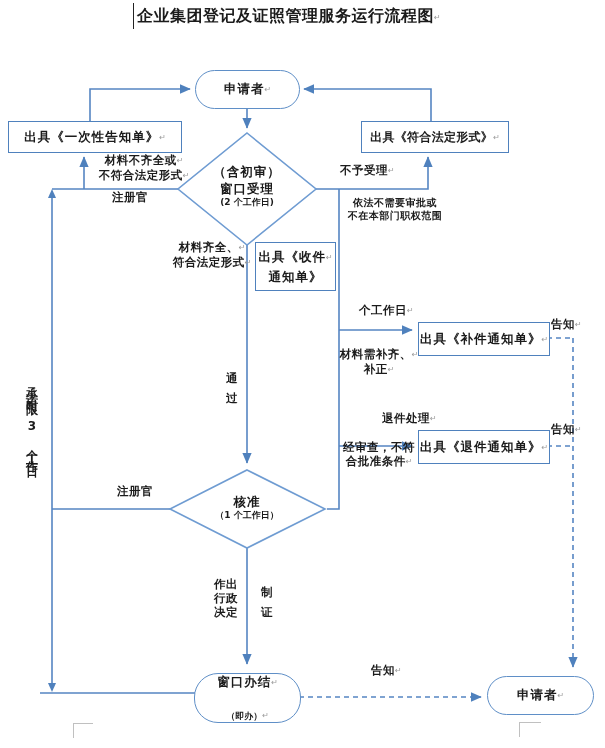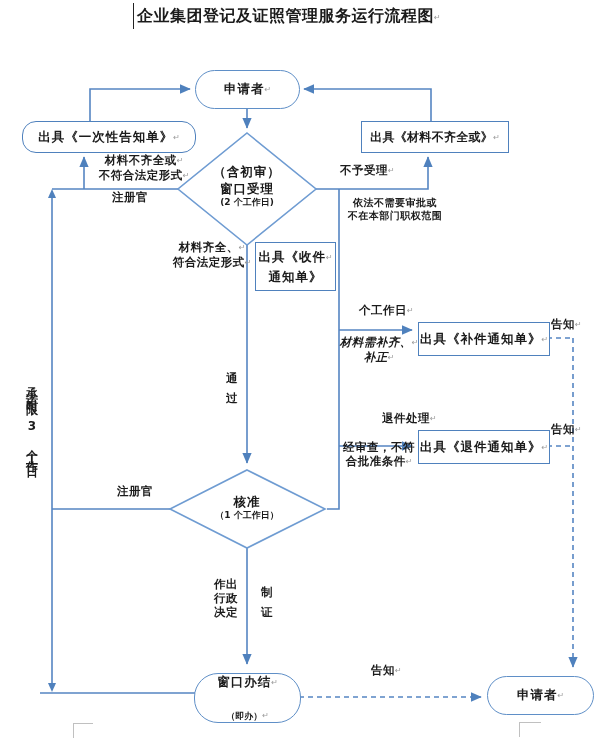--- a/index.html
+++ b/index.html
@@ -72,26 +72,26 @@
     <g fill="#ffffff" stroke="#6f9cd2" stroke-width="1.6">
       <polygon points="247,133 316,189 247,245 178,189"></polygon>
       <polygon points="247,470 325,509 247,548 170,509"></polygon>
     </g>
   </svg>
 
   <div class="oval" style="left:195px;top:70px;width:103px;height:37px;">
     <div><span>申请者</span><span class="pm">↵</span></div>
   </div>
 
-  <div class="rect" style="left:22px;top:121px;width:172px;height:30px;border-radius:14px;">
+  <div class="rect" style="left:8px;top:121px;width:172px;height:30px;">
     <div><span>出具《一次性告知单》</span><span class="pm">↵</span></div>
   </div>
 
   <div class="rect" style="left:361px;top:121px;width:146px;height:30px;font-size:12px;letter-spacing:0.3px;">
-    <div><span>出具《材料不齐全或》</span><span class="pm">↵</span></div>
+    <div><span>出具《符合法定形式》</span><span class="pm">↵</span></div>
   </div>
 
   <div class="dtext" style="left:192px;top:163px;width:110px;">
     <div>（含初审）</div>
     <div>窗口受理</div>
     <div class="small">(2 个工作日)</div>
   </div>
 
   <div class="rect" style="left:255px;top:242px;width:79px;height:47px;line-height:19px;">
     <div><span>出具《收件</span><span class="pm">↵</span></div>
@@ -136,21 +136,21 @@
 
   <div class="lbl ctr" style="left:166px;top:240px;width:92px;">
     <div><span>材料齐全、</span><span class="pm">↵</span></div>
     <div><span>符合法定形式</span><span class="pm">↵</span></div>
   </div>
 
   <div class="lbl vcol" style="left:226px;top:368px;">通过</div>
 
   <div class="lbl" style="left:359px;top:303px;"><span>个工作日</span><span class="pm">↵</span></div>
 
-  <div class="lbl ctr" style="left:336px;top:335px;width:86px;font-style:italic;">
+  <div class="lbl ctr" style="left:336px;top:347px;width:86px;">
     <div><span>材料需补齐、</span><span class="pm">↵</span></div>
     <div><span>补正</span><span class="pm">↵</span></div>
   </div>
 
   <div class="lbl" style="left:551px;top:317px;"><span>告知</span><span class="pm">↵</span></div>
 
   <div class="lbl" style="left:359px;top:411px;margin-left:23px;"><span>退件处理</span><span class="pm">↵</span></div>
 
   <div class="lbl ctr" style="left:336px;top:440px;width:86px;">
     <div><span>经审查，不符</span></div>

